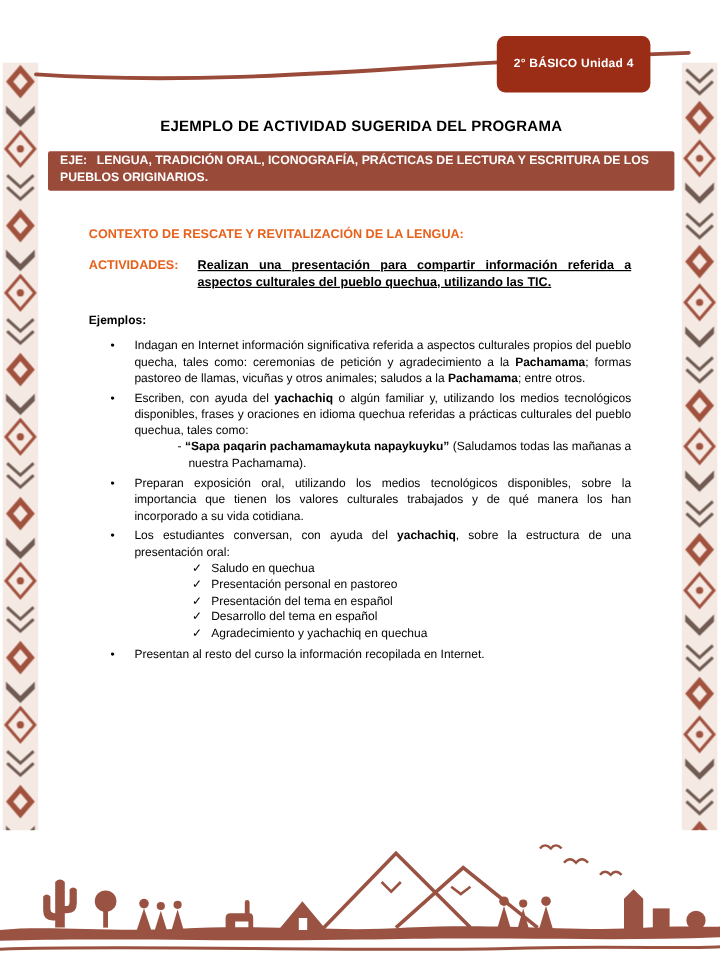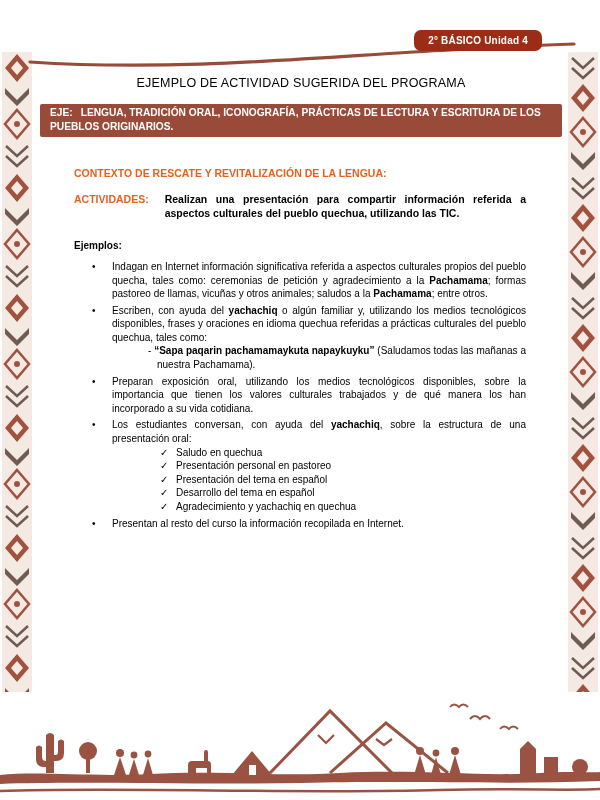--- a/index.html
+++ b/index.html
@@ -8,38 +8,38 @@
          font-family:"Liberation Sans", sans-serif; color:#000; }
   .page { position:absolute; inset:0; background:#fff; }
 
   .side-strip { position:absolute; top:52px; width:30px; height:640px; }
   .side-strip.left  { left:2px; }
   .side-strip.right { right:2px; }
 
   .top-wave { position:absolute; top:0; left:0; }
 
   .badge { position:absolute; top:30px; right:58px; background:#9b2c15; color:#fff;
-           font-weight:bold; font-size:10px; padding:5px 14px; border-radius:7px;
+           font-weight:bold; font-size:10px; padding:18px 14px; border-radius:7px;
            letter-spacing:0.2px;margin-left:48px; }
 
   .content { position:absolute; left:40px; right:38px; top:70px; }
 
-  .title { text-align:center; font-weight:normal; font-size:12.5px; margin-top:6px;
+  .title { text-align:center; font-weight:bold; font-size:12.5px; margin-top:28px;
            letter-spacing:0.2px; color:#000; }
 
   .eje-banner { margin-top:14px; background:#9a4a38; color:#fff; font-weight:bold;
                 font-size:10.2px; line-height:1.4; padding:2px 10px; border-radius:2px; }
   .eje-banner .eje-label { margin-right:8px; }
 
   .contexto { margin:30px 34px 0 34px; color:#e8611c; font-weight:bold; font-size:10.5px; }
 
   .activities { margin:13px 36px 0 34px; display:flex; align-items:flex-start;
                 font-size:10.5px; font-weight:bold; line-height:1.35; }
   .activities .label { color:#e8611c; white-space:nowrap; margin-right:16px; }
-  .activities .text  { flex:1; text-align:justify; }
+  .activities .text  { flex:1; text-align:justify;text-decoration:underline; }
 
   .ejemplos { margin:20px 0 0 34px; font-weight:bold; font-size:10px; }
 
   .examples-list { list-style:none; margin:9px 36px 0 52px; font-size:10px; line-height:1.36; }
   .examples-list > li { display:flex; margin-bottom:3px; }
   .blt { width:20px; flex:none; }
   .bcontent { flex:1; text-align:justify; }
   .bcontent b { font-weight:bold; }
   .subitem { margin-left:36px; padding-left:9px; text-indent:-9px; text-align:justify; }
   .check-row { margin-left:48px; display:flex; text-align:left; }

